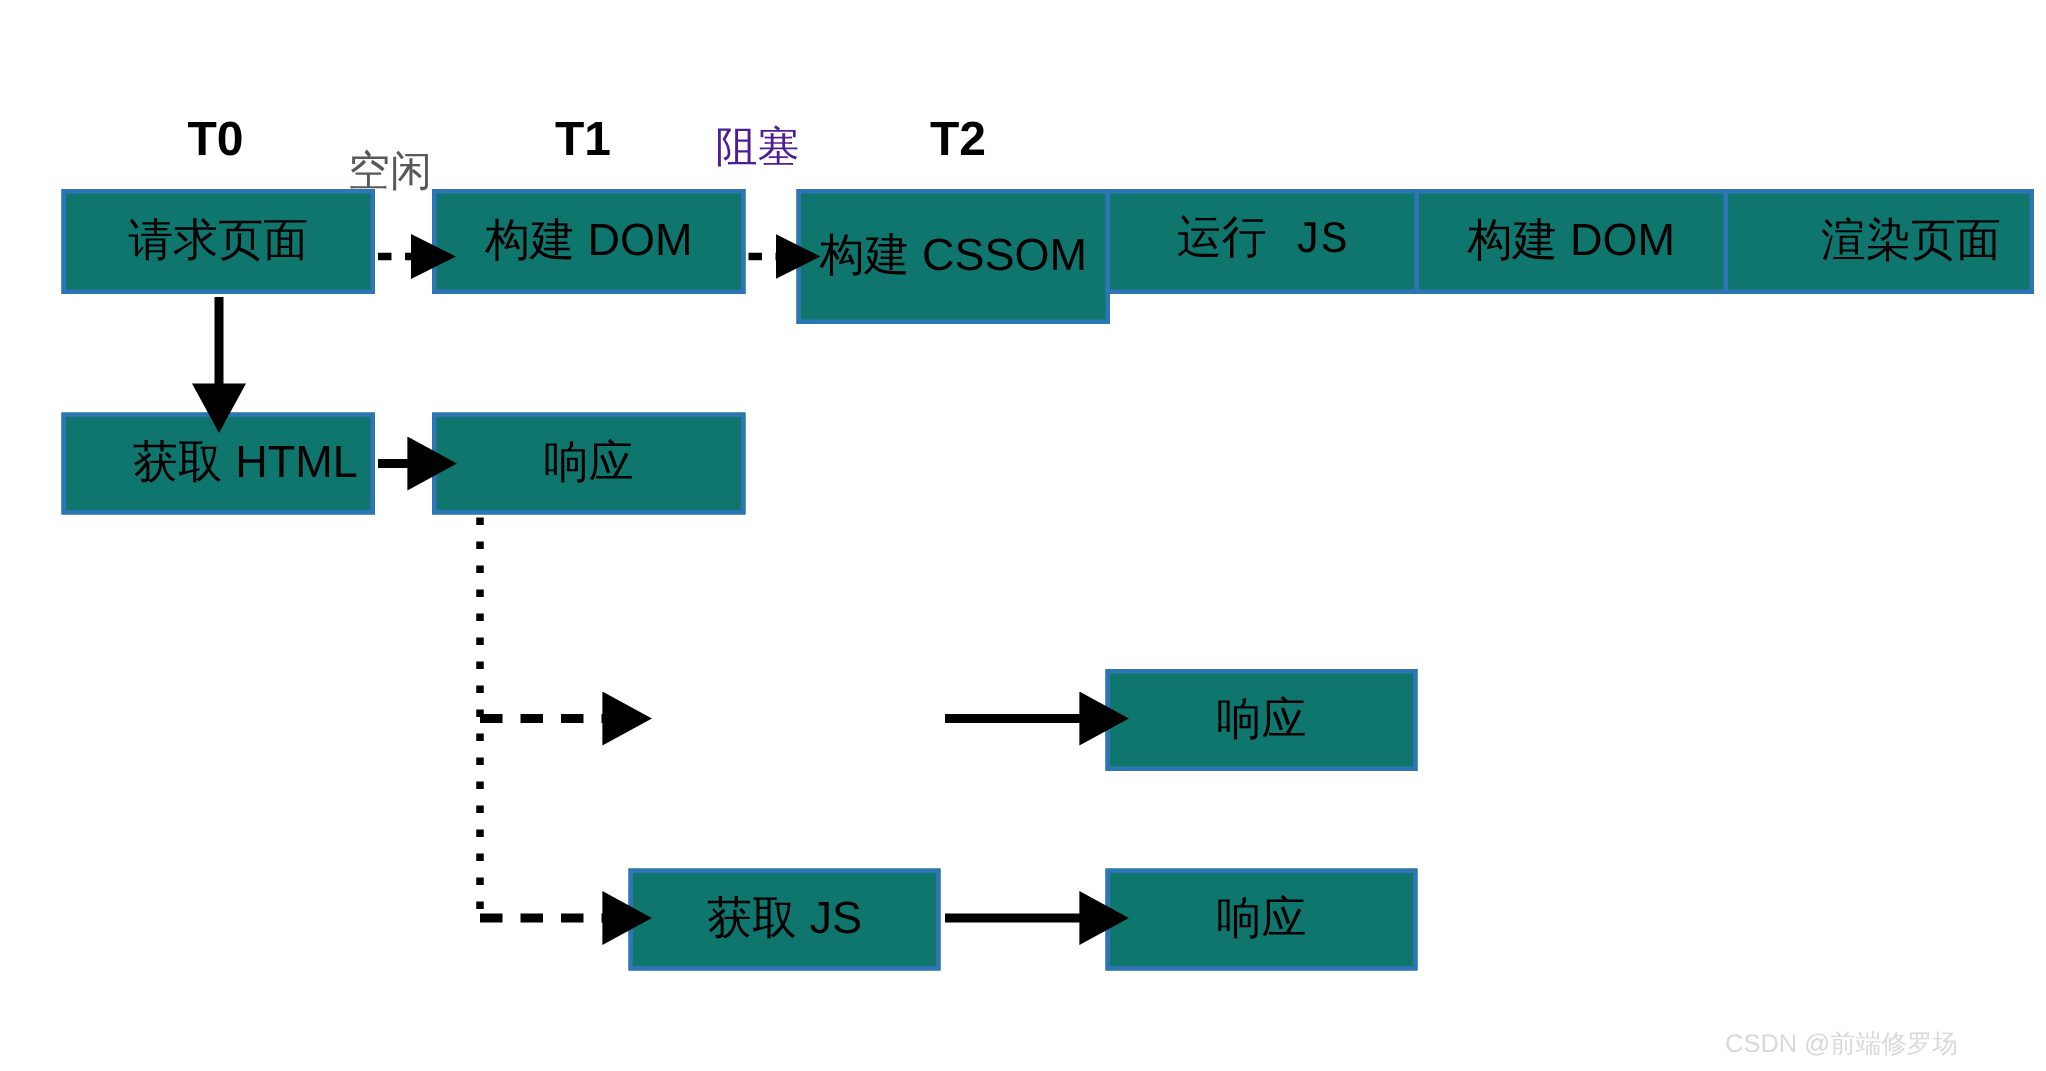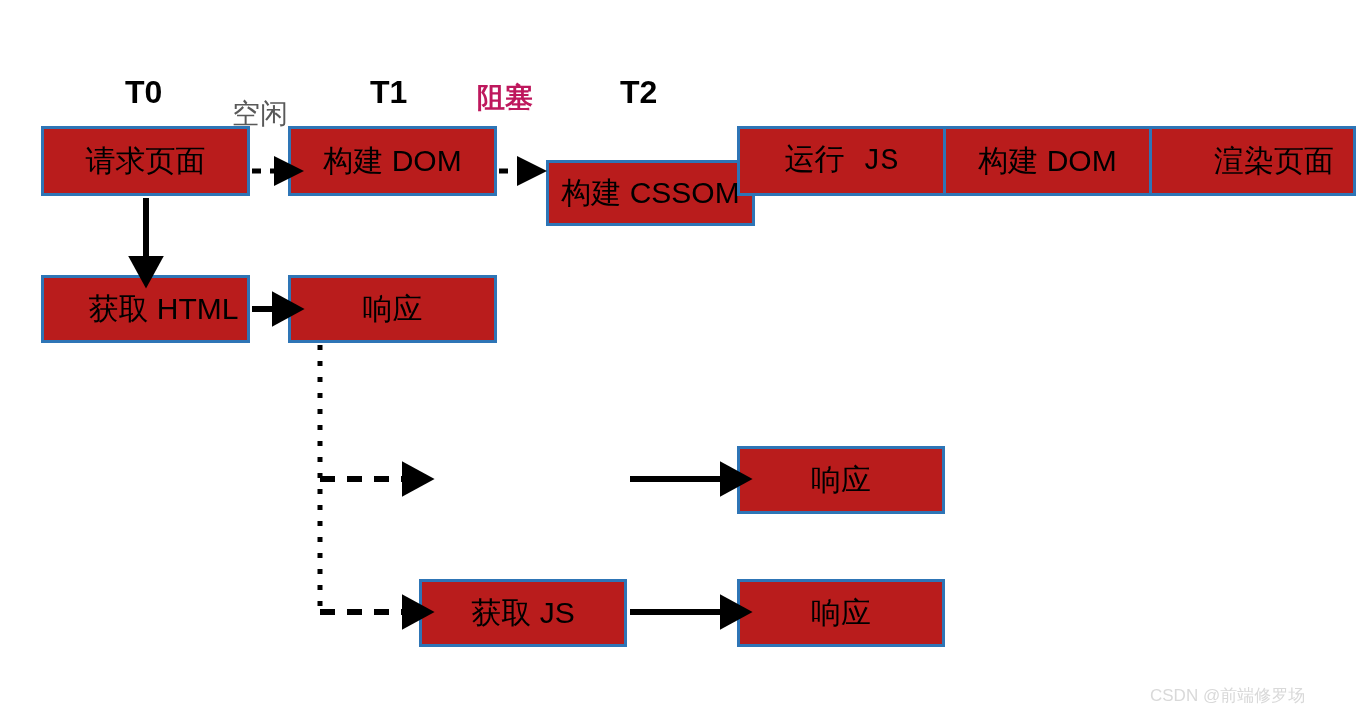--- a/index.html
+++ b/index.html
@@ -14,21 +14,21 @@
     position: relative;
     width: 1364px;
     height: 714px;
     background: #ffffff;
     overflow: hidden;
   }
   .box {
     position: absolute;
     box-sizing: border-box;
     border: 3px solid #2E75B6;
-    background: #b91c1c;
+    background: #0f766e;
     display: flex;
     align-items: center;
     justify-content: center;
     font-size: 30px;
     color: #000000;
     line-height: 1;
     white-space: nowrap;
   }
   .phase-label {
     position: absolute;
@@ -38,21 +38,21 @@
     line-height: 1;
     white-space: nowrap;
   }
   .state-label {
     position: absolute;
     font-size: 28px;
     line-height: 1;
     white-space: nowrap;
   }
   .state-idle { color: #595959; font-weight: normal; }
-  .state-block { color: #be185d; font-weight: bold; }
+  .state-block { color: #4c1d95; font-weight: normal; }
 
   
   .arrow-svg {
     position: absolute;
     overflow: visible;
     pointer-events: none;
   }
   .watermark {
     position: absolute;
     font-size: 17px;
@@ -70,21 +70,21 @@
   <div class="phase-label" style="left:348px; top:76px;margin-left:22px;">T1</div>
   <div class="phase-label" style="left:620px; top:76px;">T2</div>
 
   <div class="state-label state-idle" style="left:232px; top:84px;margin-top:16px;">空闲</div>
   <div class="state-label state-block" style="left:477px; top:84px;">阻塞</div>
 
   <div class="box" style="left:41px; top:126px; width:209px; height:70px;">请求页面</div>
 
   <div class="box" style="left:288px; top:126px; width:209px; height:70px;">构建 DOM</div>
 
-  <div class="box" style="left:546px; top:126px; width:209px; height:66px;margin-top:34px;">构建 CSSOM</div>
+  <div class="box" style="left:531px; top:126px; width:209px; height:90px;">构建 CSSOM</div>
 
   <div class="box" style="left:737px; top:126px; width:209px; height:70px;font-family:Liberation Mono, monospace;">运行 JS</div>
 
   <div class="box" style="left:943px; top:126px; width:209px; height:70px;">构建 DOM</div>
 
   <div class="box" style="left:1149px; top:126px; width:207px; height:70px;padding-left:43px;">渲染页面</div>
 
   <div class="box" style="left:41px; top:275px; width:209px; height:68px;padding-left:36px;">获取 HTML</div>
 
   <div class="box" style="left:288px; top:275px; width:209px; height:68px;">响应</div>

